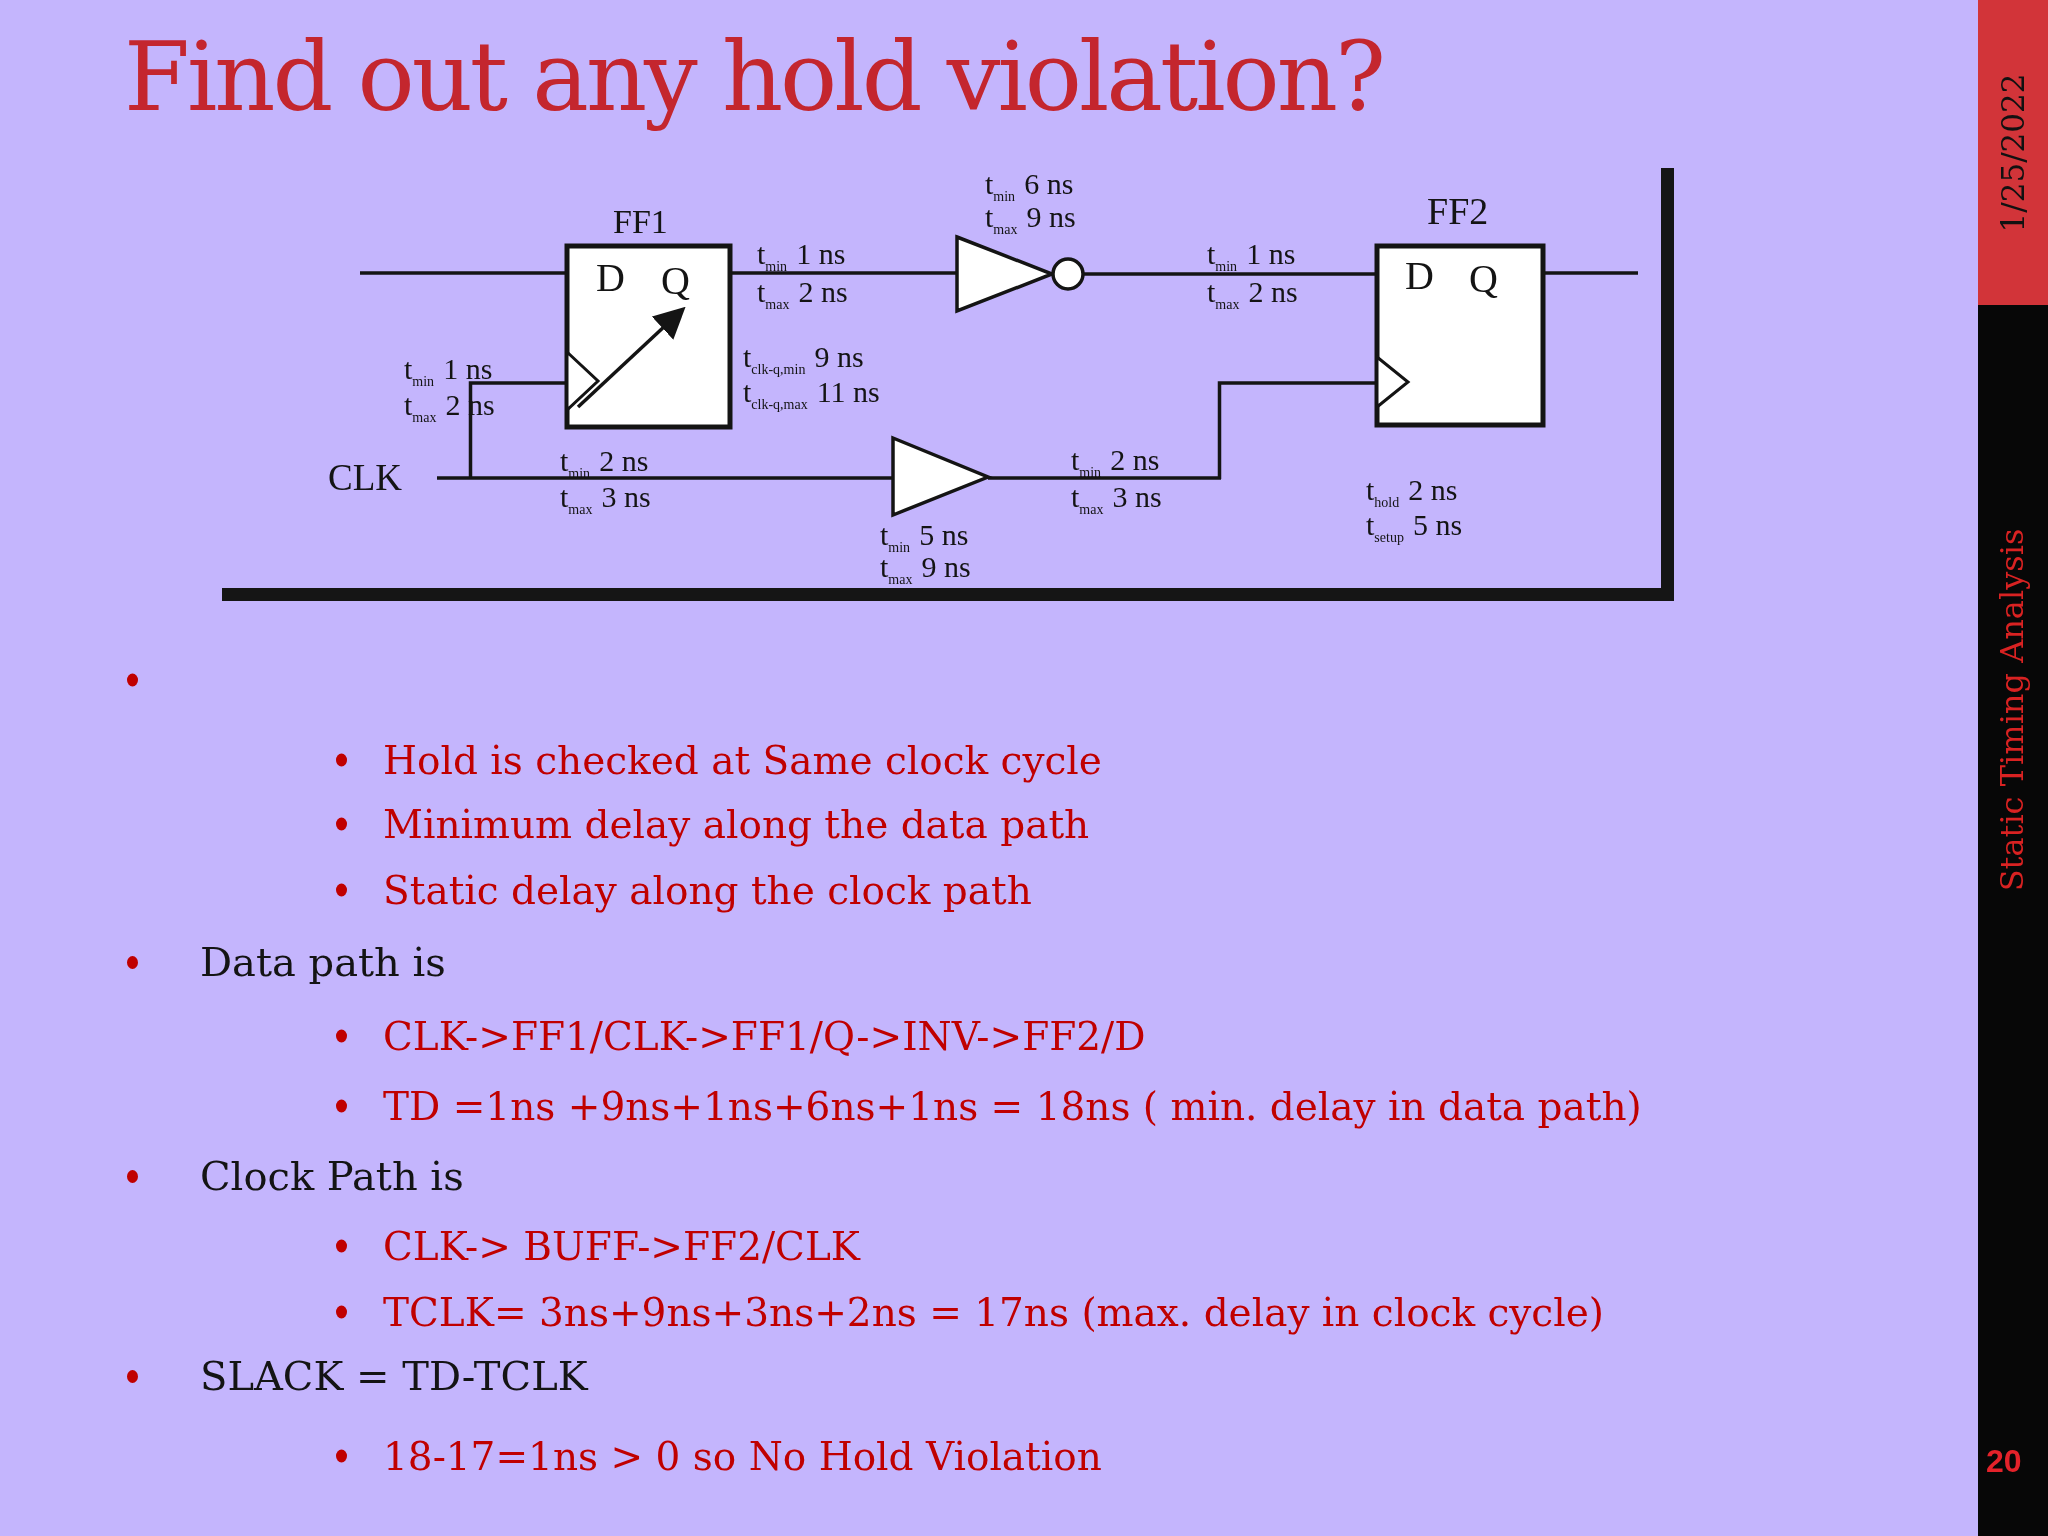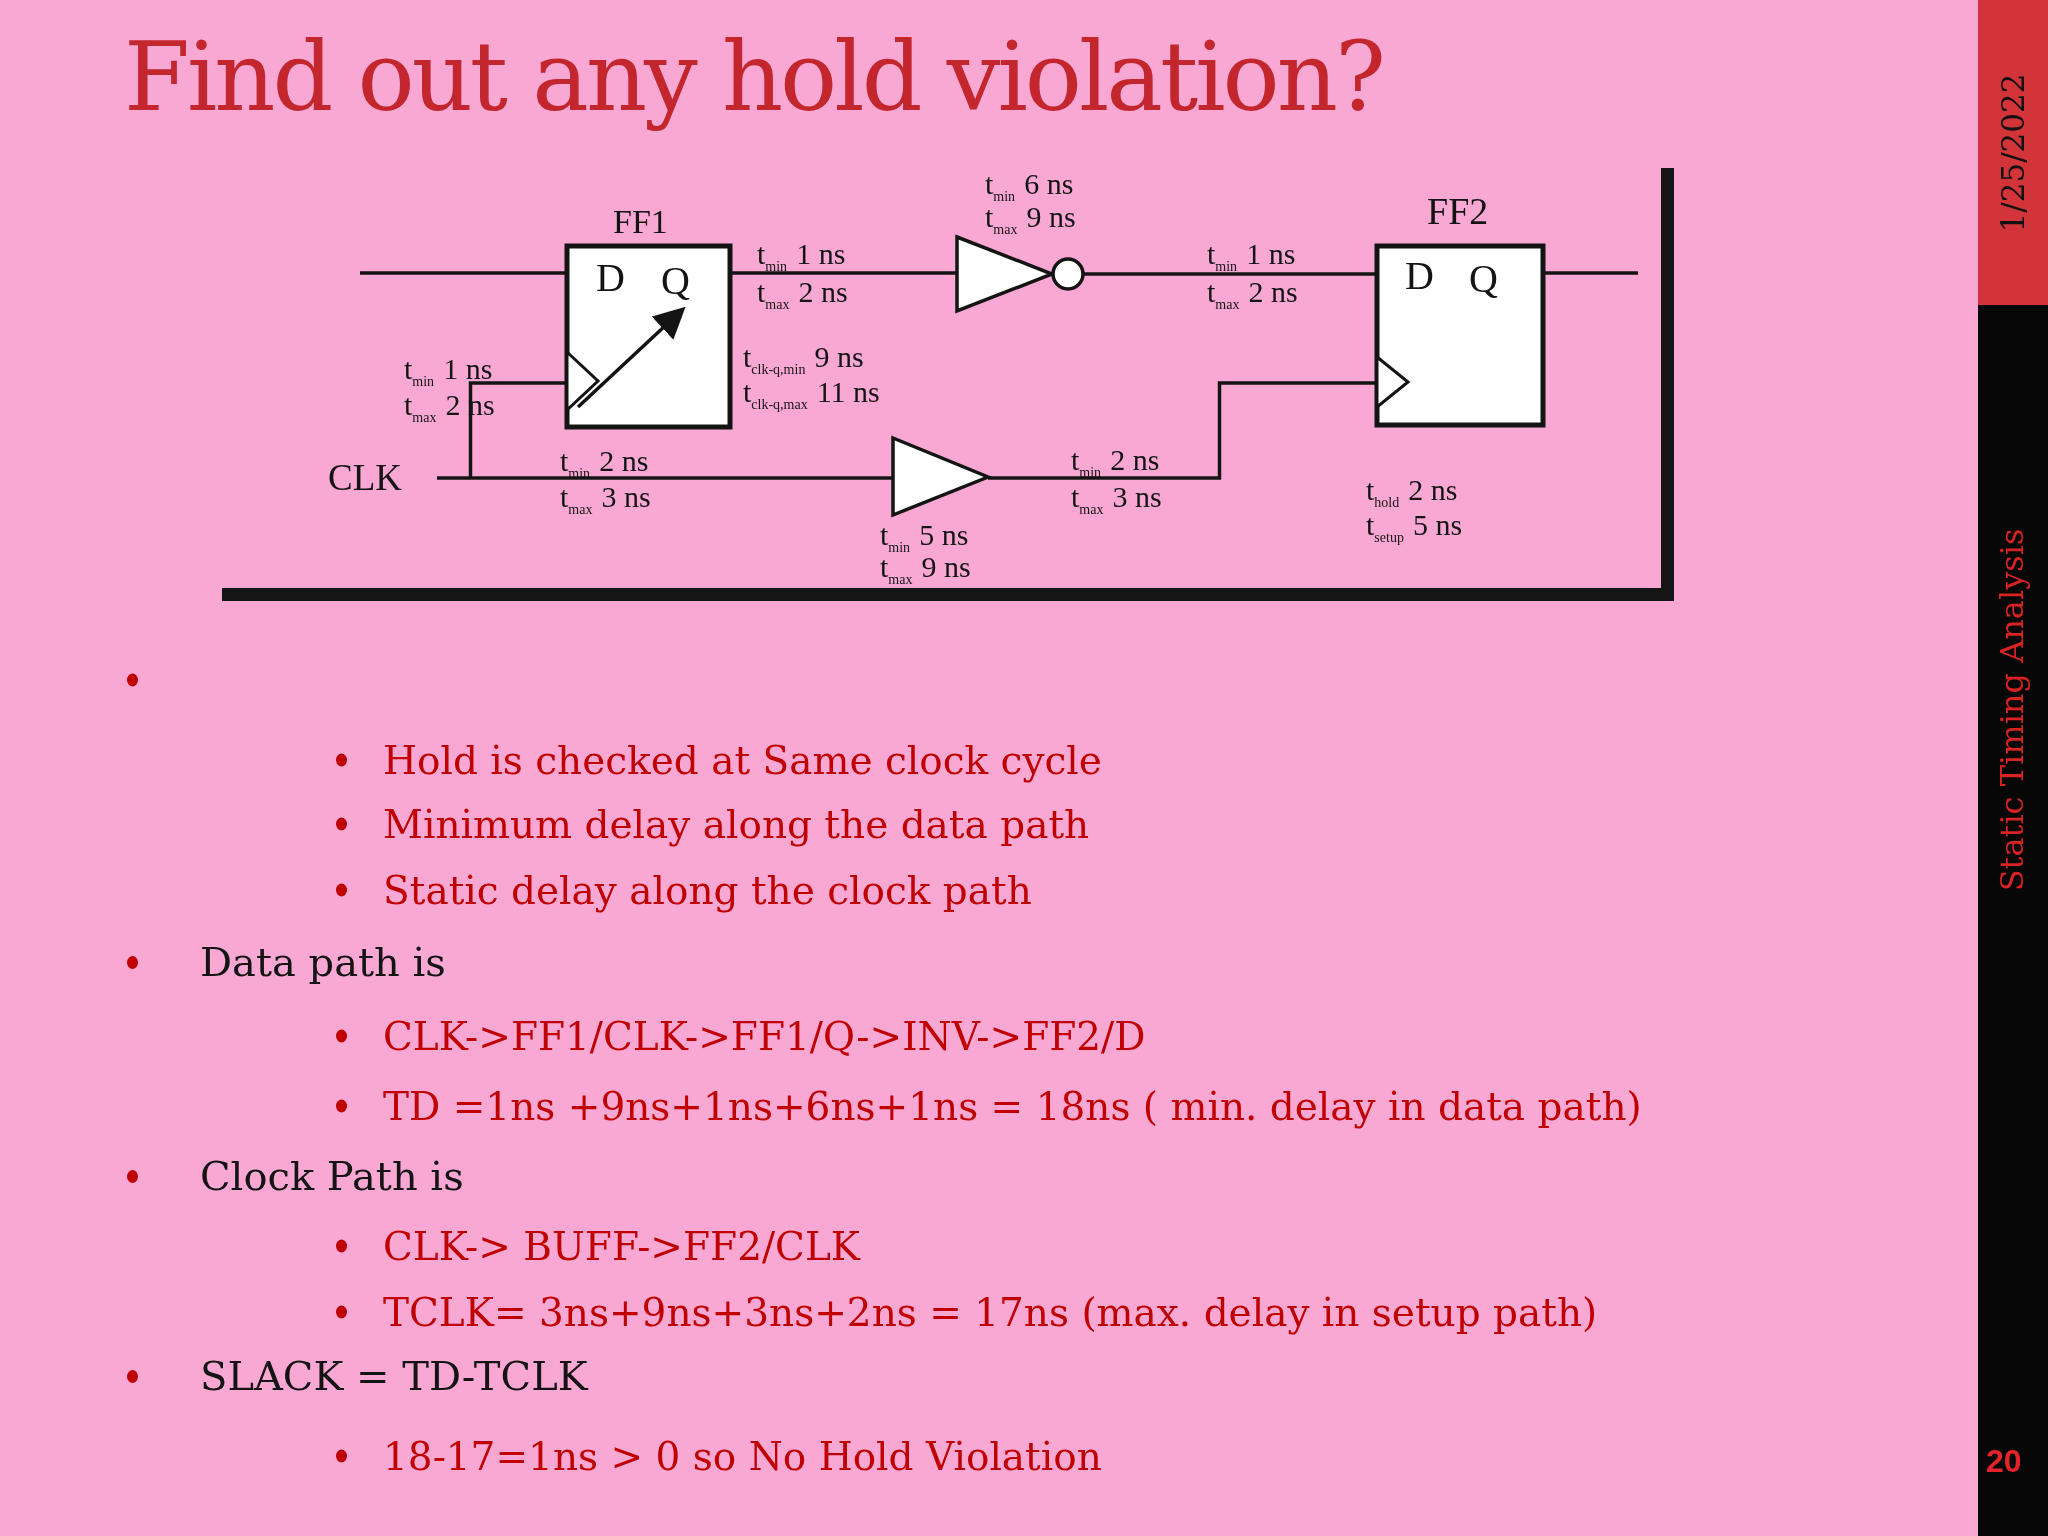--- a/index.html
+++ b/index.html
@@ -1,20 +1,20 @@
 <!DOCTYPE html>
 <html style="--title-red: #c4262e; --body-red: #c00000; --ink: #141414; --sidebar-red: #d23439; --sidebar-black: #070707; --page-red: #e4222a;"><head>
 <meta charset="utf-8">
 <style>
   :root{
     --title-red:#c4262e; --body-red:#c00000; --ink:#141414;
     --sidebar-red:#d23439; --sidebar-black:#070707; --page-red:#e4222a;
   }
   html,body{margin:0;padding:0;background:#888;}
-  .slide{position:relative;width:2048px;height:1536px;background:#f9a8d4;overflow:hidden;
+  .slide{position:relative;width:2048px;height:1536px;background:#c4b5fd;overflow:hidden;
          font-family:"DejaVu Serif", serif;}
   .title{position:absolute;left:124px;top:22px;margin:0;font-size:95px;font-weight:normal;
          letter-spacing:-3px;color:var(--title-red);white-space:nowrap;}
   
   .sidebar{position:absolute;left:1978px;top:0;width:70px;height:1536px;}
   .band-red{position:absolute;left:0;top:0;width:70px;height:305px;background:var(--sidebar-red);}
   .band-black{position:absolute;left:0;top:305px;width:70px;height:1231px;background:var(--sidebar-black);}
   .vtext{position:absolute;white-space:nowrap;transform:translate(-50%,-50%) rotate(-90deg);}
   .date{left:35px;top:153px;font-size:31px;color:#111;}
   .footer{left:34px;top:405px;font-size:32px;color:#d92222;}
@@ -137,21 +137,21 @@
       <div class="bline l1 ink" style="top: 1176px;">
         <span class="bdot"></span>
         <span class="btext">Clock Path is</span>
       </div>
       <div class="bline l2 red" style="top: 1246px;">
         <span class="bdot"></span>
         <span class="btext">CLK-&gt; BUFF-&gt;FF2/CLK</span>
       </div>
       <div class="bline l2 red" style="top: 1312px;">
         <span class="bdot"></span>
-        <span class="btext">TCLK= 3ns+9ns+3ns+2ns = 17ns (max. delay in setup path)</span>
+        <span class="btext">TCLK= 3ns+9ns+3ns+2ns = 17ns (max. delay in clock cycle)</span>
       </div>
       <div class="bline l1 ink" style="top: 1376px;">
         <span class="bdot"></span>
         <span class="btext">SLACK = TD-TCLK</span>
       </div>
       <div class="bline l2 red" style="top: 1456px;">
         <span class="bdot"></span>
         <span class="btext">18-17=1ns &gt; 0 so No Hold Violation</span>
       </div>
     </div>

